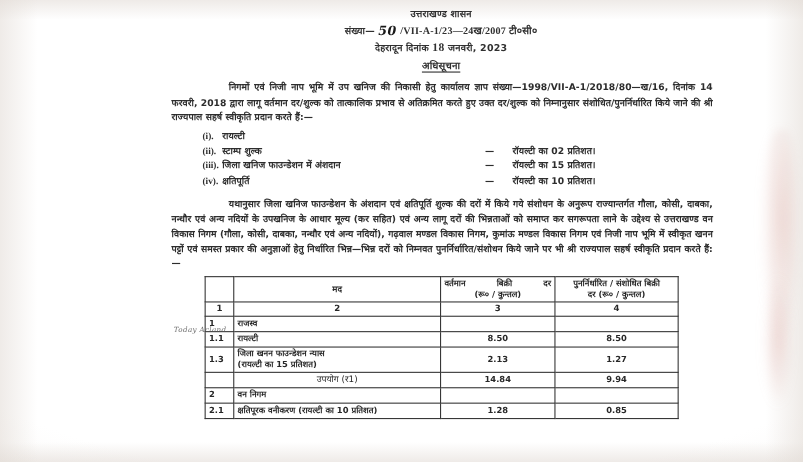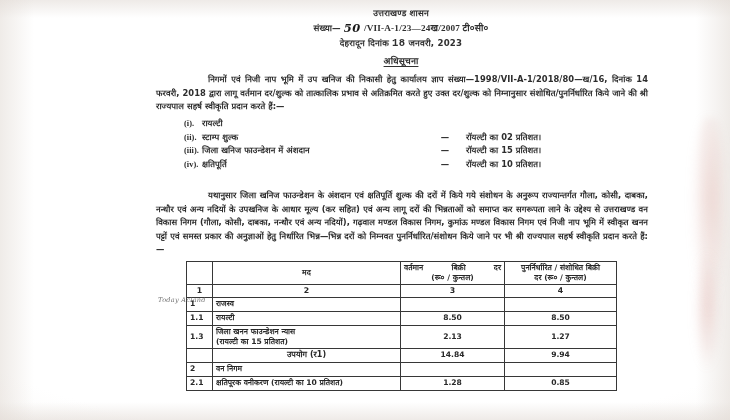--- a/index.html
+++ b/index.html
@@ -96,21 +96,21 @@
     transform: translateY(.5px);
     text-align: right;
   }
   .roman {
     font-family: "Liberation Serif", "DejaVu Serif", serif;
     font-size: 9.2px;
     font-weight: 600;
     letter-spacing: .2px;
   }
   .hand-date {
-    font-family: Liberation Mono, monospace;
+    font-family: Liberation Serif, serif;
     font-size: 10.5px;
     font-weight: 700;
     letter-spacing: .4px;
   }
   .title-under {
     margin-top: 4px;
     font-size: 9px;
     font-weight: 700;
     text-decoration: underline;
     text-underline-offset: 1.5px;
@@ -120,21 +120,21 @@
   .body-wrap {
     margin: 5px 118px 0 120px;
     font-size: 8.35px;
     line-height: 1.62;
     font-weight: 700;
     color: #303030;
     text-align: justify;
     letter-spacing: .05px;
   }
   .para { text-indent: 52px; }
-  .para2 { text-indent: 52px; margin-top: 18px; }
+  .para2 { text-indent: 52px; margin-top: 8px; }
 
   
   .list {
     margin: 3px 0 0 0;
   }
   .list-row {
     display: flex;
     align-items: baseline;
     font-size: 8.35px;
     font-weight: 700;
@@ -195,21 +195,21 @@
   }
   th.h-rate .spread {
     display: flex;
     justify-content: space-between;
   }
   th.h-rate.center { text-align: center; }
   td.num { text-align: center; }
   td.sn  { text-align: left; padding-left: 3px; }
   td.colnum { text-align: center; font-size: 7.8px; }
   tr.head2 td { height: 10px; }
-  td.total { text-align: center; font-weight: 700; font-size: 8px; }
+  td.total { text-align: center; font-weight: 400; font-size: 8px; }
   .tall { height: 21px; }
   .two-line { line-height: 1.25; }
 
   
   .sig {
     position: absolute;
     left: 158px;
     bottom: 4px;
     font-family: "DejaVu Serif", serif;
     font-size: 6.5px;

